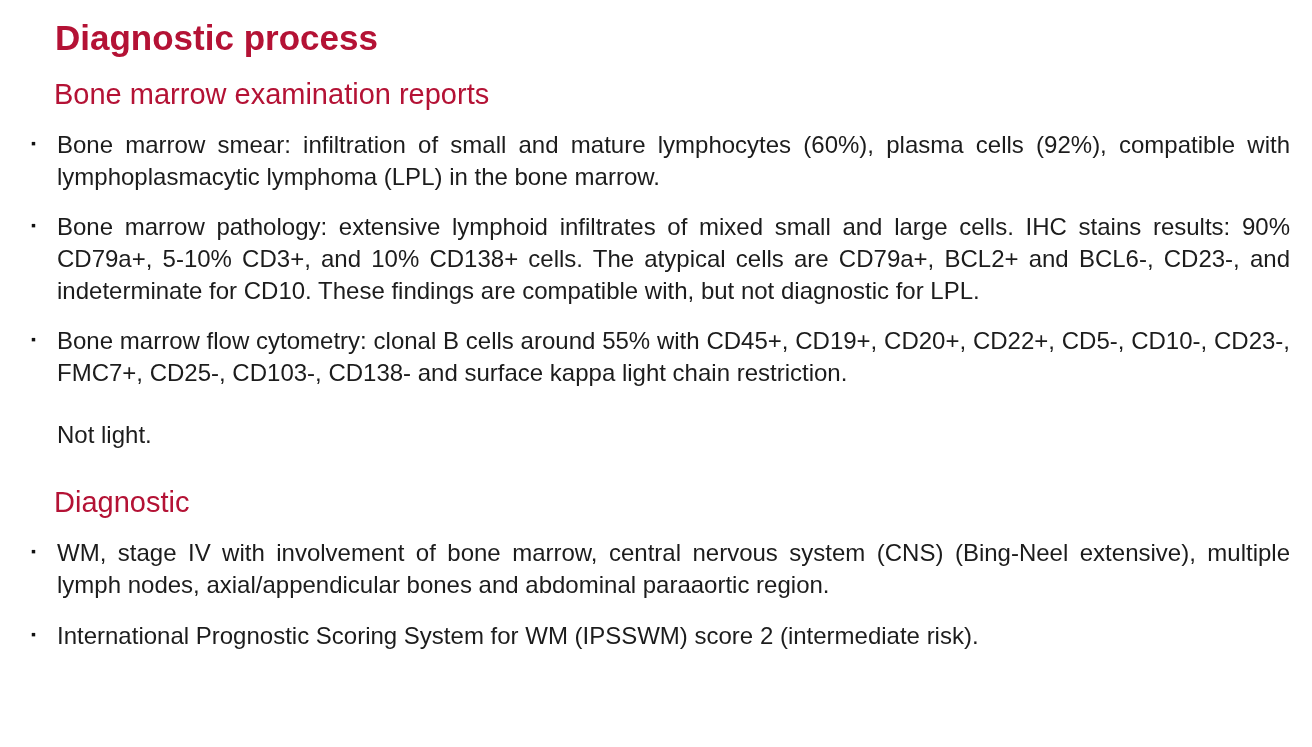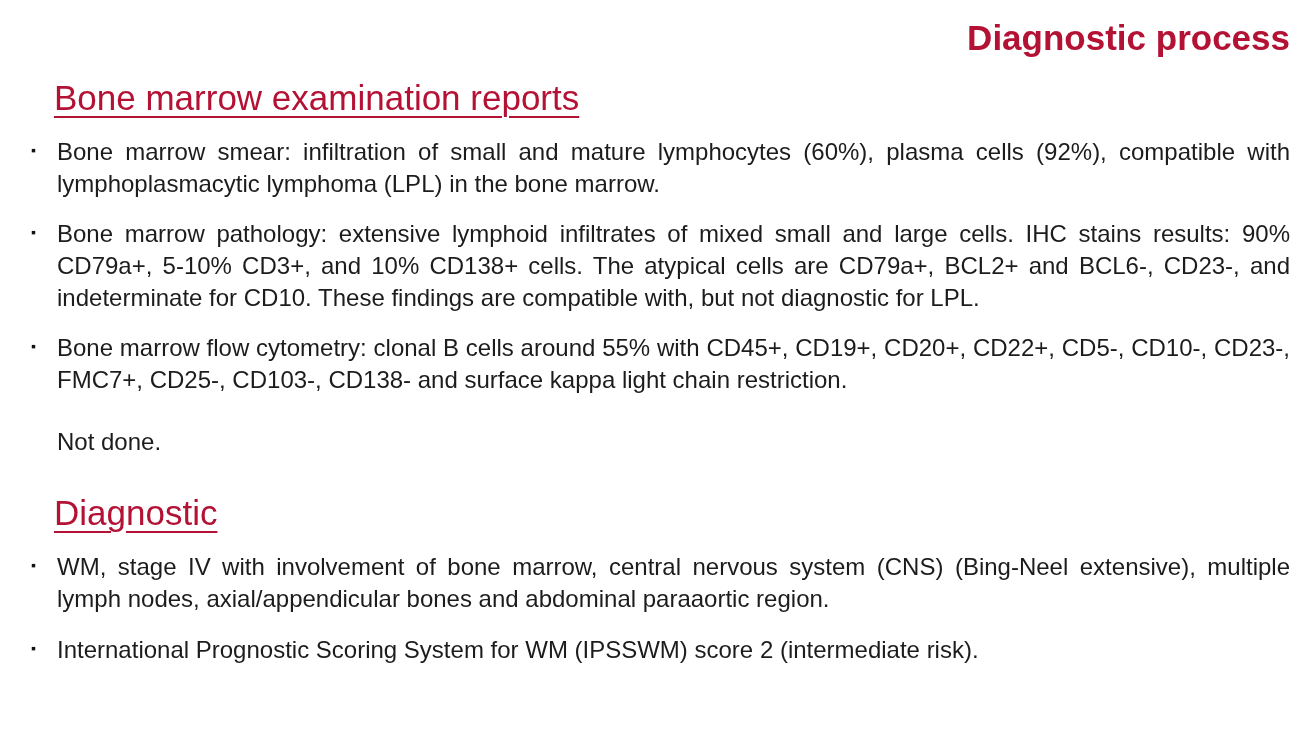--- a/index.html
+++ b/index.html
@@ -9,26 +9,24 @@
   html,body{margin:0;padding:0;}
   body{
     width:1312px;height:747px;overflow:hidden;box-sizing:border-box;
     background:#ffffff;color:var(--text);
     padding:16px 22px 0 55px;
     font-family:"Liberation Sans","DejaVu Sans",sans-serif;
   }
   .slide-title{
     font-size:35px;font-weight:700;color:var(--accent);
     margin:2px 0 20px 0;
-    text-align:right;
   }
   .section-heading{
-    font-size:35px;font-weight:400;color:var(--accent);
+    font-size:29px;font-weight:400;color:var(--accent);
     margin:0 0 18px -1px;
-    text-decoration:underline;
     text-decoration-thickness:1.5px;
     text-underline-offset:6px;
   }
   .section-heading .gene{font-style:italic;}
   ul.bullet-list{list-style:none;margin:0;padding:0 0 0 2px;}
   ul.bullet-list li{
     position:relative;
     font-size:24px;line-height:1.32;
     margin:0 0 19px 0;
     text-align:justify;
@@ -51,21 +49,21 @@
   <section>
     <h2 class="section-heading">Bone marrow examination reports</h2>
     <ul class="bullet-list">
       <li><span class="bullet-icon">▪</span><span>Bone marrow smear: infiltration of small and mature lymphocytes (60%), plasma cells (92%), compatible with lymphoplasmacytic lymphoma (LPL) in the bone marrow.</span></li>
       <li><span class="bullet-icon">▪</span><span>Bone marrow pathology: extensive lymphoid infiltrates of mixed small and large cells. IHC stains results: 90% CD79a+, 5-10% CD3+, and 10% CD138+ cells. The atypical cells are CD79a+, BCL2+ and BCL6-, CD23-, and indeterminate for CD10. These findings are compatible with, but not diagnostic for LPL.</span></li>
       <li><span class="bullet-icon">▪</span><span>Bone marrow flow cytometry: clonal B cells around 55% with CD45+, CD19+, CD20+, CD22+, CD5-, CD10-, CD23-, FMC7+, CD25-, CD103-, CD138- and surface kappa light chain restriction.</span></li>
     </ul>
   </section>
 
   <section class="section-gap-lg">
-    <p class="plain-text">Not done.</p>
+    <p class="plain-text">Not light.</p>
   </section>
 
   <section class="section-gap-xl">
     <h2 class="section-heading">Diagnostic</h2>
     <ul class="bullet-list">
       <li><span class="bullet-icon">▪</span><span>WM, stage IV with involvement of bone marrow, central nervous system (CNS) (Bing-Neel extensive), mul­tiple lymph nodes, axial/appendicular bones and abdominal paraaortic region.</span></li>
       <li><span class="bullet-icon">▪</span><span>International Prognostic Scoring System for WM (IPSSWM) score 2 (intermediate risk).</span></li>
     </ul>
   </section>
 

